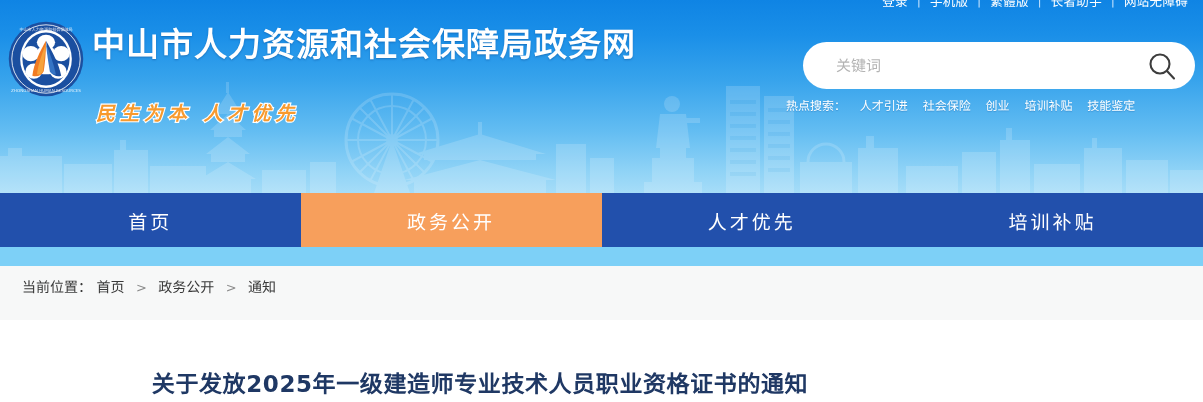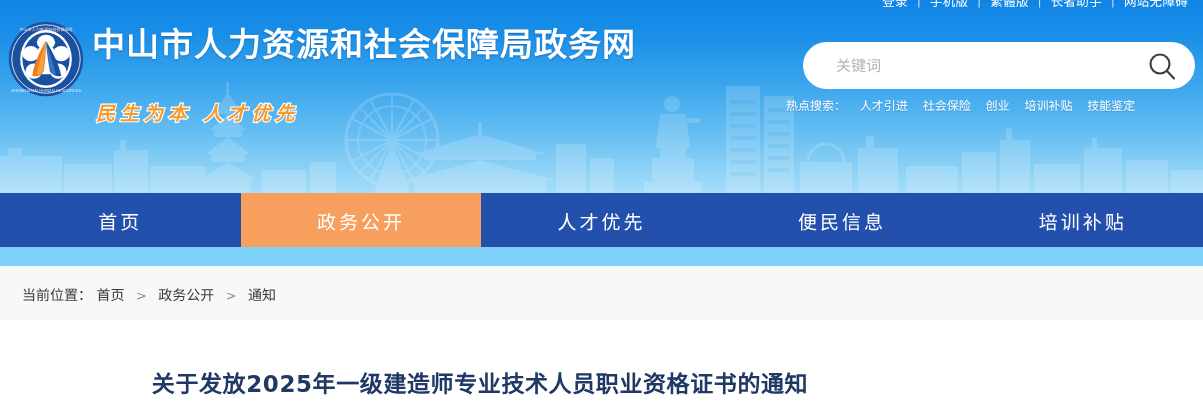--- a/index.html
+++ b/index.html
@@ -212,21 +212,21 @@
     position: absolute;
     left: 0; top: 266px;
     width: 1203px;
     height: 54px;
     background: #F7F8F8;
     z-index: 4;
   }
   .crumb {
     position: absolute;
     left: 22px;
-    top: 18px;
+    top: 10px;
     font-size: 14px;
     color: #3a3a3a;
     white-space: nowrap;
   }
   .crumb a {
     color: #3a3a3a;
     text-decoration: none;
   }
   .crumb .sep {
     color: #8a8a8a;
@@ -410,21 +410,20 @@
       <a class="hot-item" href="#">创业</a>
       <a class="hot-item" href="#">培训补贴</a>
       <a class="hot-item" href="#">技能鉴定</a>
     </div>
   </div>
 
   <div class="nav">
     <a class="nav-item" href="#">首页</a>
     <a class="nav-item active" href="#">政务公开</a>
     <a class="nav-item" href="#">人才优先</a>
-    <a class="nav-item" href="#">便民信息</a>
     <a class="nav-item" href="#">培训补贴</a>
   </div>
   <div class="nav-underline"></div>
 
   <div class="crumbbar">
     <div class="crumb">
       <span>当前位置：</span>
       <a href="#">首页</a>
       <span class="sep">&gt;</span>
       <a href="#">政务公开</a>

